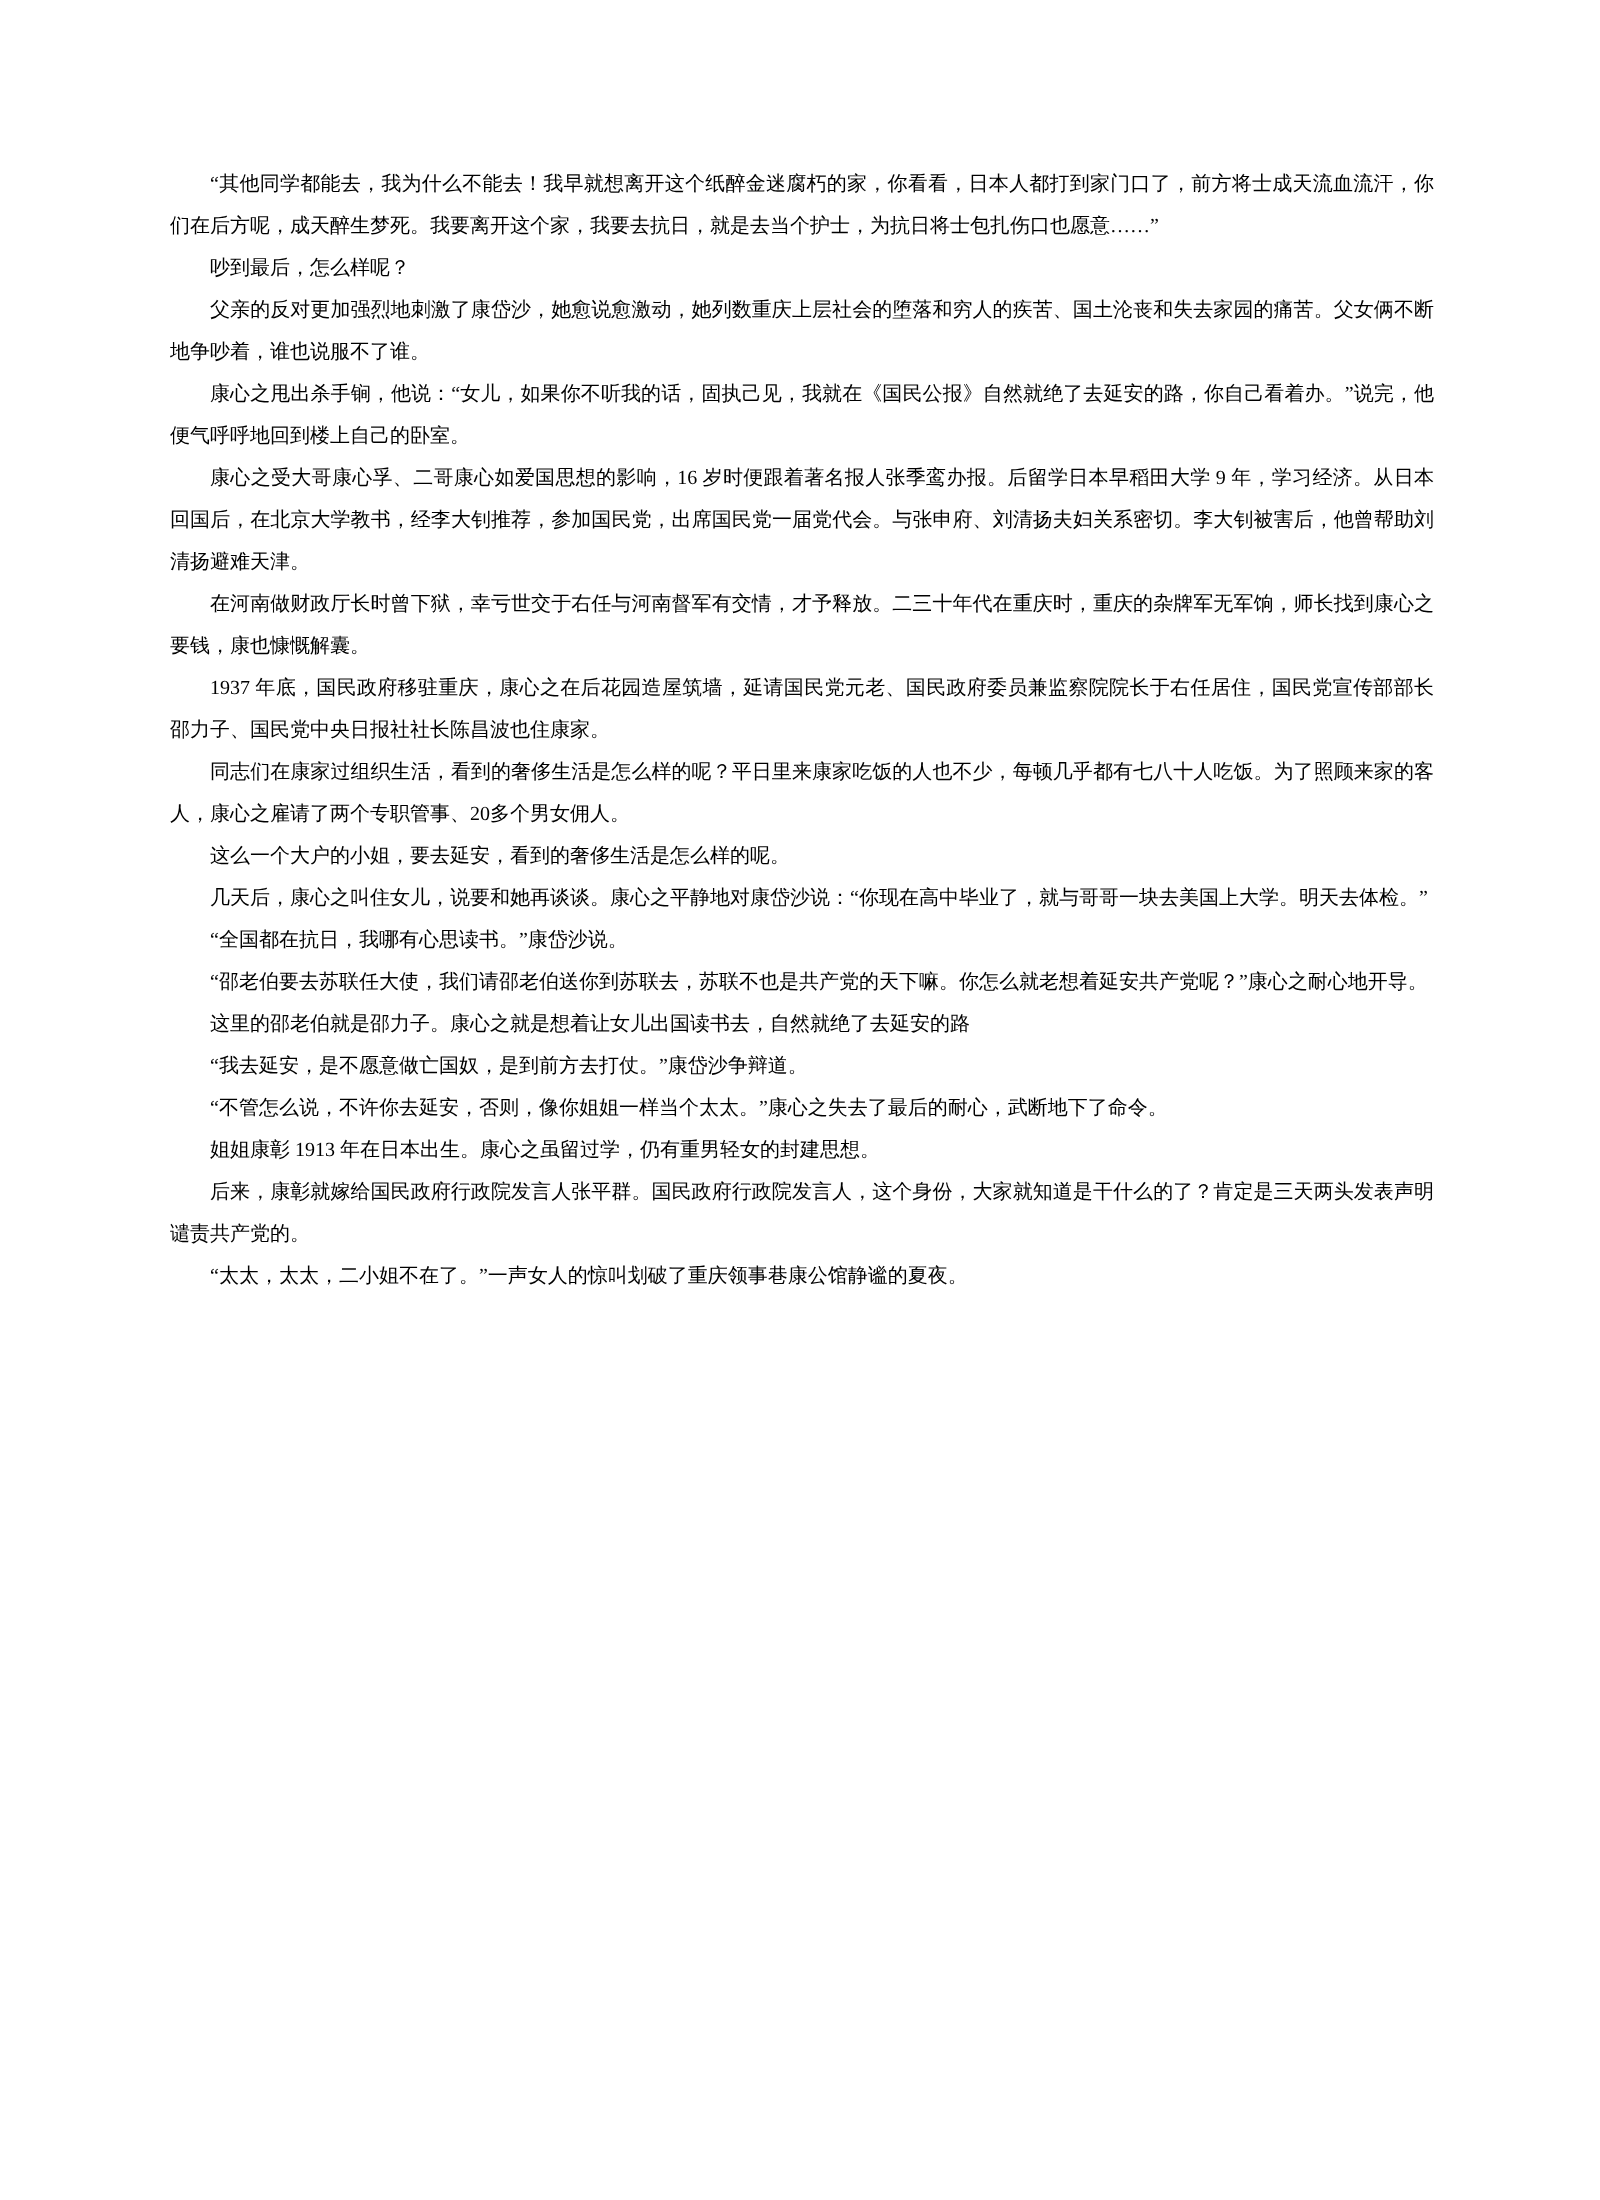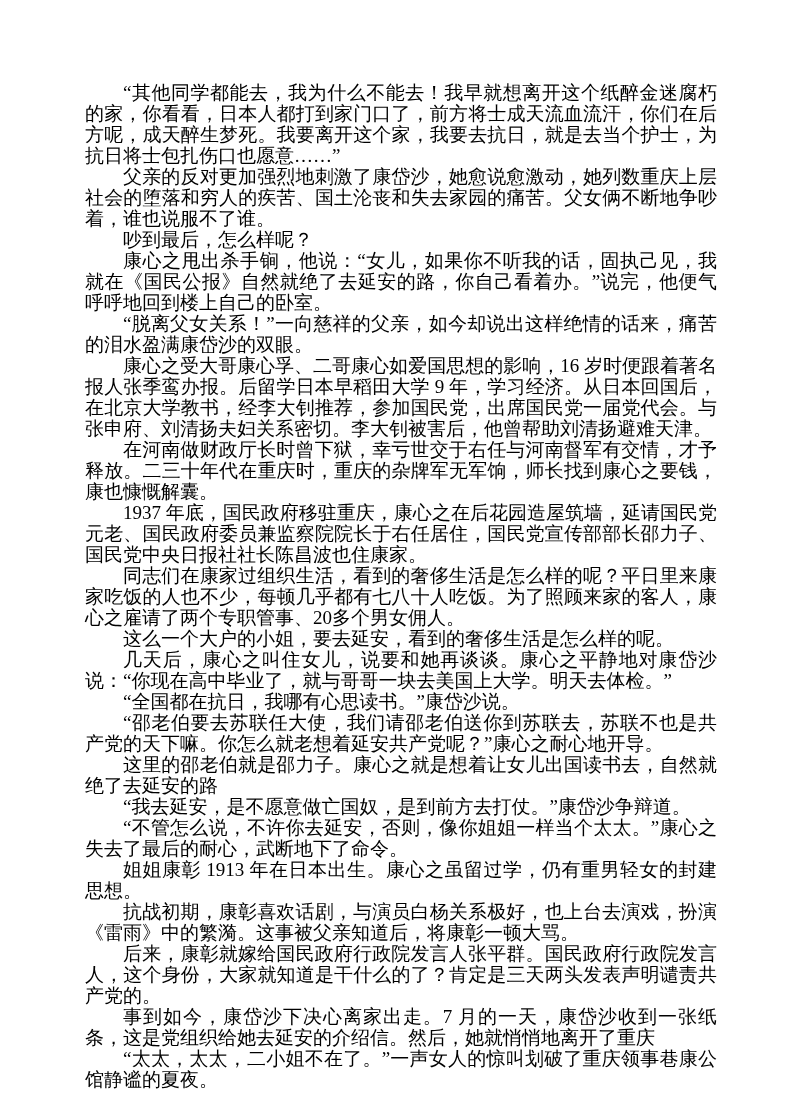--- a/index.html
+++ b/index.html
@@ -13,52 +13,49 @@
     height: 1100px;
     background: #ffffff;
     overflow: hidden;
   }
   .text-block {
     position: absolute;
     left: 85px;
     top: 82px;
     width: 632px;
     font-family: "Liberation Serif", "DejaVu Serif", serif;
-    font-size: 19px;
+    font-size: 10px;
     line-height: 21px;
     color: #000000;
     text-align: justify;
   }
   .text-block p {
     margin: 0;
     padding: 0;
     text-indent: 2em;
     word-break: break-all;
   }
 </style>
 </head>
 <body>
 
 <div class="page">
   <div class="text-block">
     <p>“其他同学都能去，我为什么不能去！我早就想离开这个纸醉金迷腐朽的家，你看看，日本人都打到家门口了，前方将士成天流血流汗，你们在后方呢，成天醉生梦死。我要离开这个家，我要去抗日，就是去当个护士，为抗日将士包扎伤口也愿意……”</p>
+    <p>吵到最后，怎么样呢？</p>
     <p>父亲的反对更加强烈地刺激了康岱沙，她愈说愈激动，她列数重庆上层社会的堕落和穷人的疾苦、国土沦丧和失去家园的痛苦。父女俩不断地争吵着，谁也说服不了谁。</p>
-    <p>吵到最后，怎么样呢？</p>
     <p>康心之甩出杀手锏，他说：“女儿，如果你不听我的话，固执己见，我就在《国民公报》自然就绝了去延安的路，你自己看着办。”说完，他便气呼呼地回到楼上自己的卧室。</p>
-    <p>“脱离父女关系！”一向慈祥的父亲，如今却说出这样绝情的话来，痛苦的泪水盈满康岱沙的双眼。</p>
     <p>康心之受大哥康心孚、二哥康心如爱国思想的影响，16 岁时便跟着著名报人张季鸾办报。后留学日本早稻田大学 9 年，学习经济。从日本回国后，在北京大学教书，经李大钊推荐，参加国民党，出席国民党一届党代会。与张申府、刘清扬夫妇关系密切。李大钊被害后，他曾帮助刘清扬避难天津。</p>
     <p>在河南做财政厅长时曾下狱，幸亏世交于右任与河南督军有交情，才予释放。二三十年代在重庆时，重庆的杂牌军无军饷，师长找到康心之要钱，康也慷慨解囊。</p>
     <p>1937 年底，国民政府移驻重庆，康心之在后花园造屋筑墙，延请国民党元老、国民政府委员兼监察院院长于右任居住，国民党宣传部部长邵力子、国民党中央日报社社长陈昌波也住康家。</p>
     <p>同志们在康家过组织生活，看到的奢侈生活是怎么样的呢？平日里来康家吃饭的人也不少，每顿几乎都有七八十人吃饭。为了照顾来家的客人，康心之雇请了两个专职管事、20多个男女佣人。</p>
     <p>这么一个大户的小姐，要去延安，看到的奢侈生活是怎么样的呢。</p>
     <p>几天后，康心之叫住女儿，说要和她再谈谈。康心之平静地对康岱沙说：“你现在高中毕业了，就与哥哥一块去美国上大学。明天去体检。”</p>
     <p>“全国都在抗日，我哪有心思读书。”康岱沙说。</p>
     <p>“邵老伯要去苏联任大使，我们请邵老伯送你到苏联去，苏联不也是共产党的天下嘛。你怎么就老想着延安共产党呢？”康心之耐心地开导。</p>
     <p>这里的邵老伯就是邵力子。康心之就是想着让女儿出国读书去，自然就绝了去延安的路</p>
     <p>“我去延安，是不愿意做亡国奴，是到前方去打仗。”康岱沙争辩道。</p>
     <p>“不管怎么说，不许你去延安，否则，像你姐姐一样当个太太。”康心之失去了最后的耐心，武断地下了命令。</p>
     <p>姐姐康彰 1913 年在日本出生。康心之虽留过学，仍有重男轻女的封建思想。</p>
-    <p>抗战初期，康彰喜欢话剧，与演员白杨关系极好，也上台去演戏，扮演《雷雨》中的繁漪。这事被父亲知道后，将康彰一顿大骂。</p>
     <p>后来，康彰就嫁给国民政府行政院发言人张平群。国民政府行政院发言人，这个身份，大家就知道是干什么的了？肯定是三天两头发表声明谴责共产党的。</p>
-    <p>事到如今，康岱沙下决心离家出走。7 月的一天，康岱沙收到一张纸条，这是党组织给她去延安的介绍信。然后，她就悄悄地离开了重庆</p>
     <p>“太太，太太，二小姐不在了。”一声女人的惊叫划破了重庆领事巷康公馆静谧的夏夜。</p>
   </div>
 </div>
 
 </body></html>

